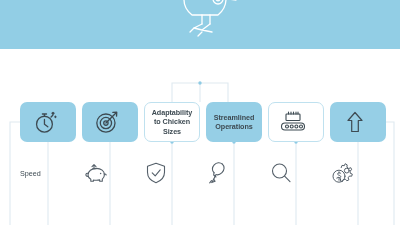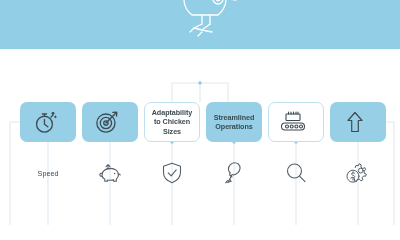--- a/index.html
+++ b/index.html
@@ -30,21 +30,21 @@
     font-size:7.2px;font-weight:bold;line-height:1.3;
     color:#3d4a52;letter-spacing:-0.05px;padding:0 3px;
   }
   .card.white .lbl{color:#3d4a52;}
   
   .row-top{top:53px;width:56px;height:40px;}
   .row-bot{top:189px;width:56px;height:40px;}
   
   .mid{
     position:absolute;top:106px;width:56px;height:36px;
-    display:flex;align-items:center;justify-content:center;
+    display:flex;align-items:center;
   }
   .mid .txt{font-size:7.2px;color:#3d4a52;font-weight:normal;}
   .ico{display:block;}
   .ico svg{display:block;}
 </style>
 </head>
 <body>
 
 <div id="header">
   <svg width="100" height="100" viewBox="0 0 100 100" fill="none" stroke="#ffffff" stroke-width="1.3" stroke-linecap="round" stroke-linejoin="round">

